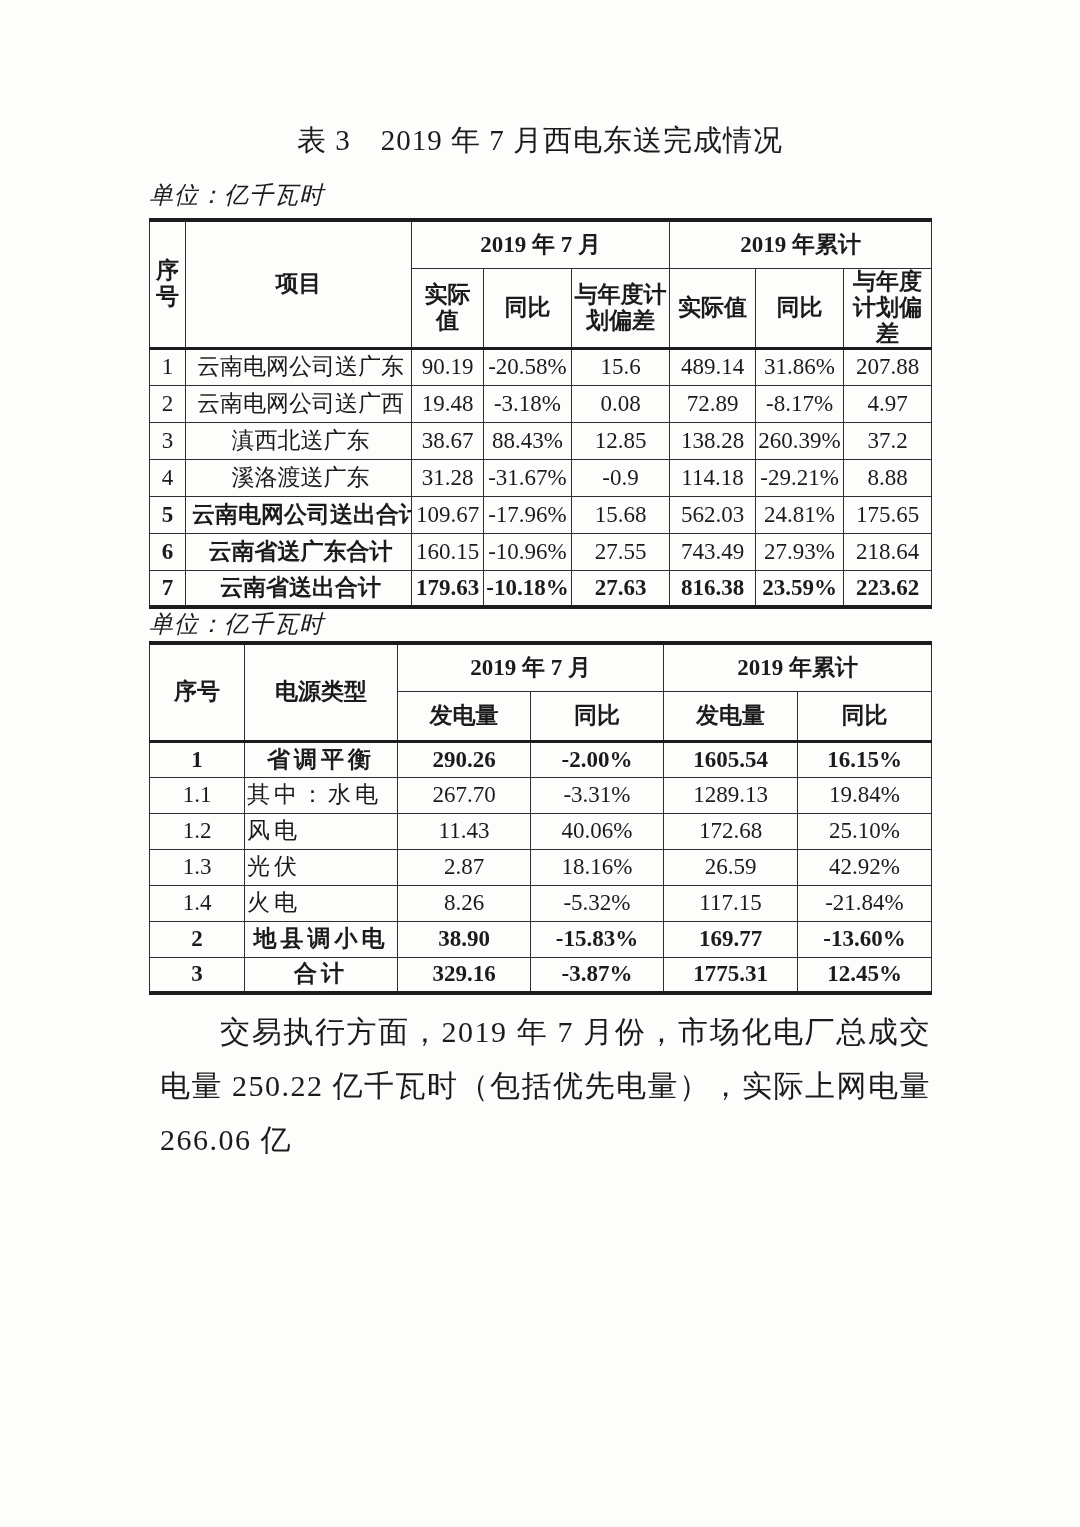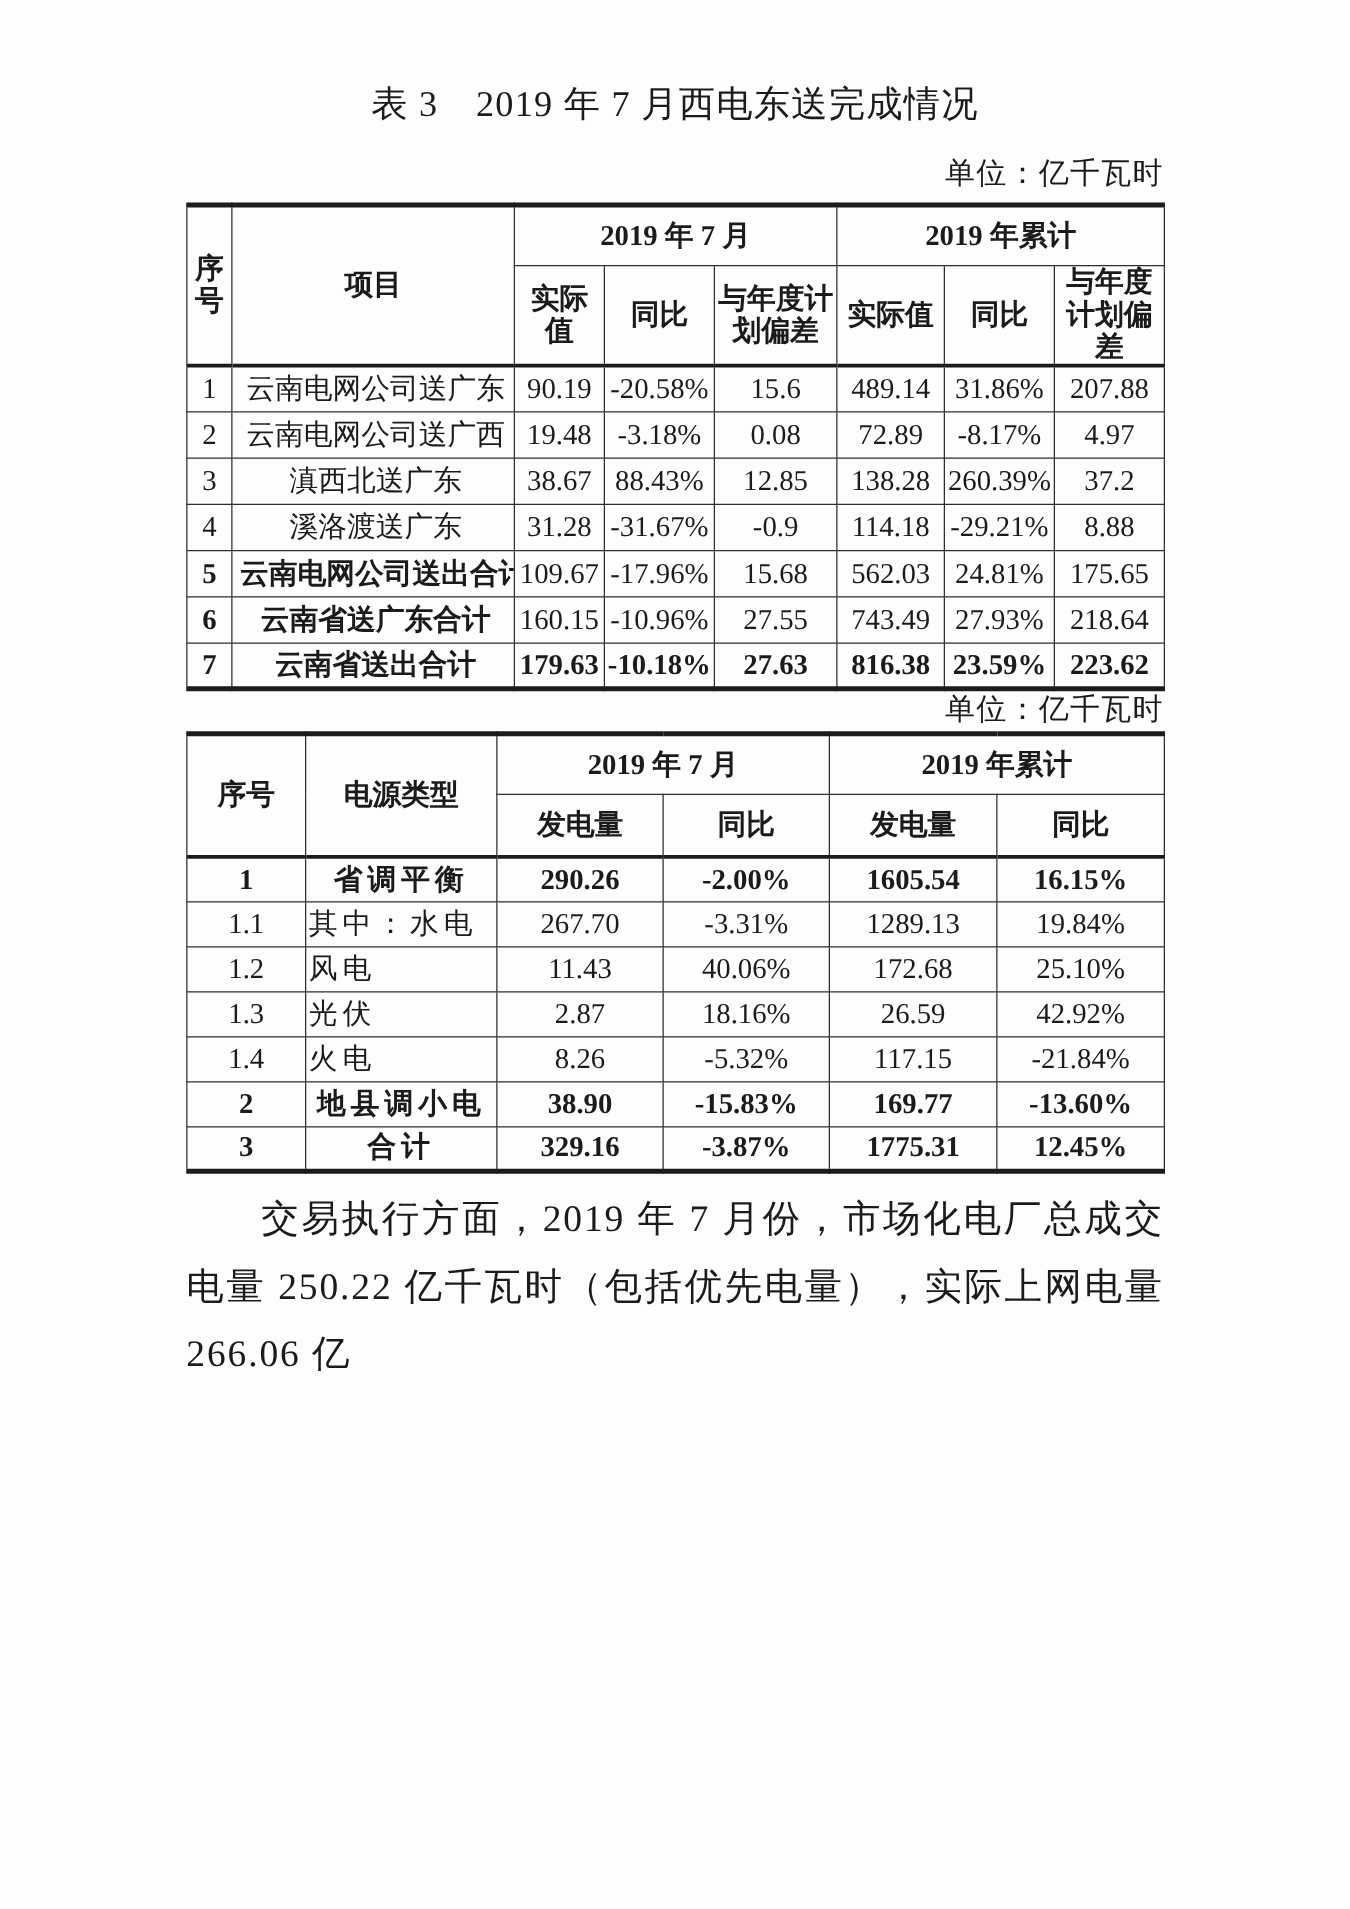--- a/index.html
+++ b/index.html
@@ -1,29 +1,29 @@
 <!DOCTYPE html>
 <html><head>
 <meta charset="utf-8">
 <style>
   html, body { margin: 0; padding: 0; background: #e9e9e9; }
   .page {
     width: 1080px; height: 1527px; margin: 0 auto; background: #fdfdfc;
     color: #1b1b1b; font-family: "Liberation Serif", "DejaVu Serif", serif;
     overflow: hidden; position: relative;
   }
-  .content { width: 782px; margin: 0 auto; padding-top: 64px; }
+  .content { width: 782px; margin: 0 auto; padding-top: 120px; }
 
   .table-caption {
     font-size: 29px; font-weight: normal; text-align: center;
     line-height: 40px; margin: 0; letter-spacing: 1px;
   }
   .unit-line {
-    font-size: 24px; text-align: right; line-height: 30px;
-    margin-top: 20px; letter-spacing: 1px;
+    font-size: 24px; text-align: left; line-height: 30px;
+    margin-top: 20px; letter-spacing: 1px; font-style: italic;
   }
 
   table {
     border-collapse: collapse; table-layout: fixed; width: 782px;
     margin-top: 8px;
     border-top: 4px solid #1c1c1c; border-bottom: 4px solid #1c1c1c;
   }
   th, td { border: 1px solid #2e2e2e; padding: 0 2px; text-align: center; overflow: hidden; }
   th { font-size: 23px; font-weight: bold; line-height: 26px; }
   td { font-size: 23px; line-height: 26px; white-space: nowrap; }
@@ -45,21 +45,21 @@
   .section-heading {
     font-size: 31px; font-weight: bold; margin: 26px 0 0 0;
     line-height: 44px; text-indent: 2em; letter-spacing: 1px;
   }
   .body-para {
     font-size: 30px; line-height: 54px; margin: 8px 0 0 0;
     text-align: justify; text-indent: 2em; letter-spacing: 1.5px;
   }
   .caption-2 { margin-top: 8px; }
   .unit-2 { margin-top: 0; }
-  .para-2 { margin-top: 10px; }
+  .para-2 { margin-top: 10px; margin-left: 11px; }
 </style>
 </head>
 <body>
 
 <div class="page">
   <div class="content">
 
     <h2 class="table-caption">表 3　2019 年 7 月西电东送完成情况</h2>
     <div class="unit-line">单位：亿千瓦时</div>
 

